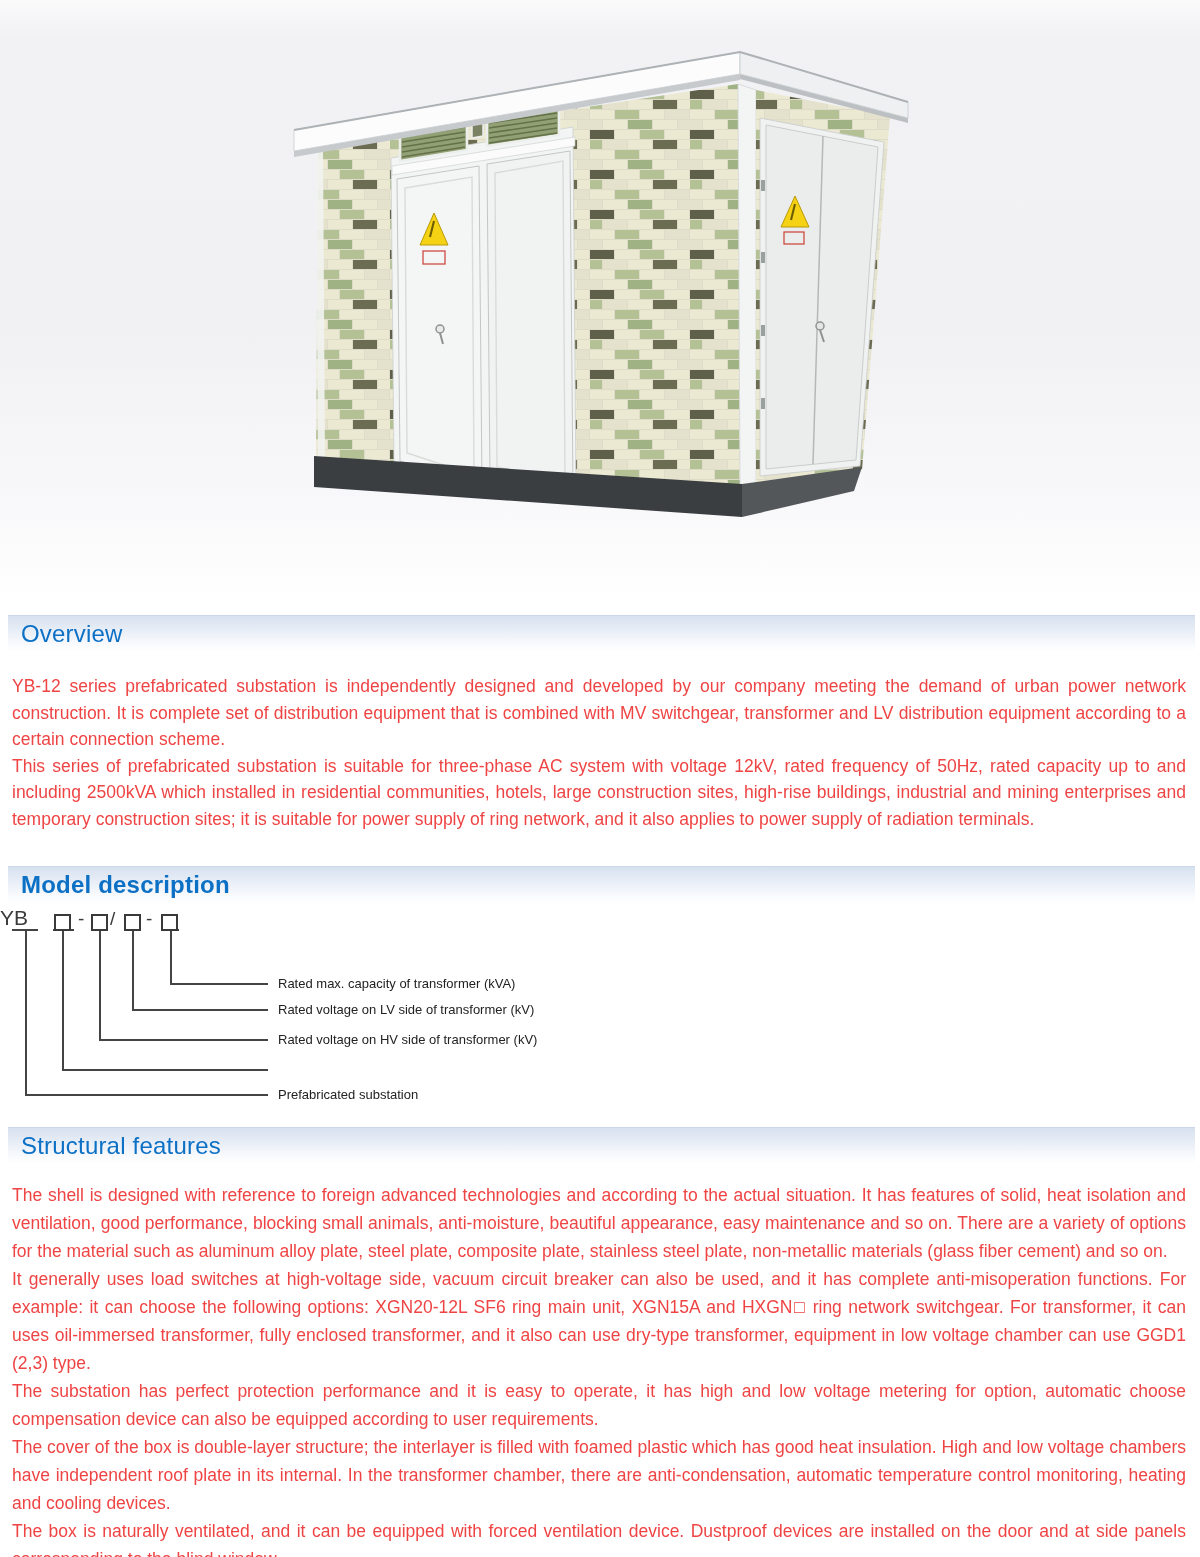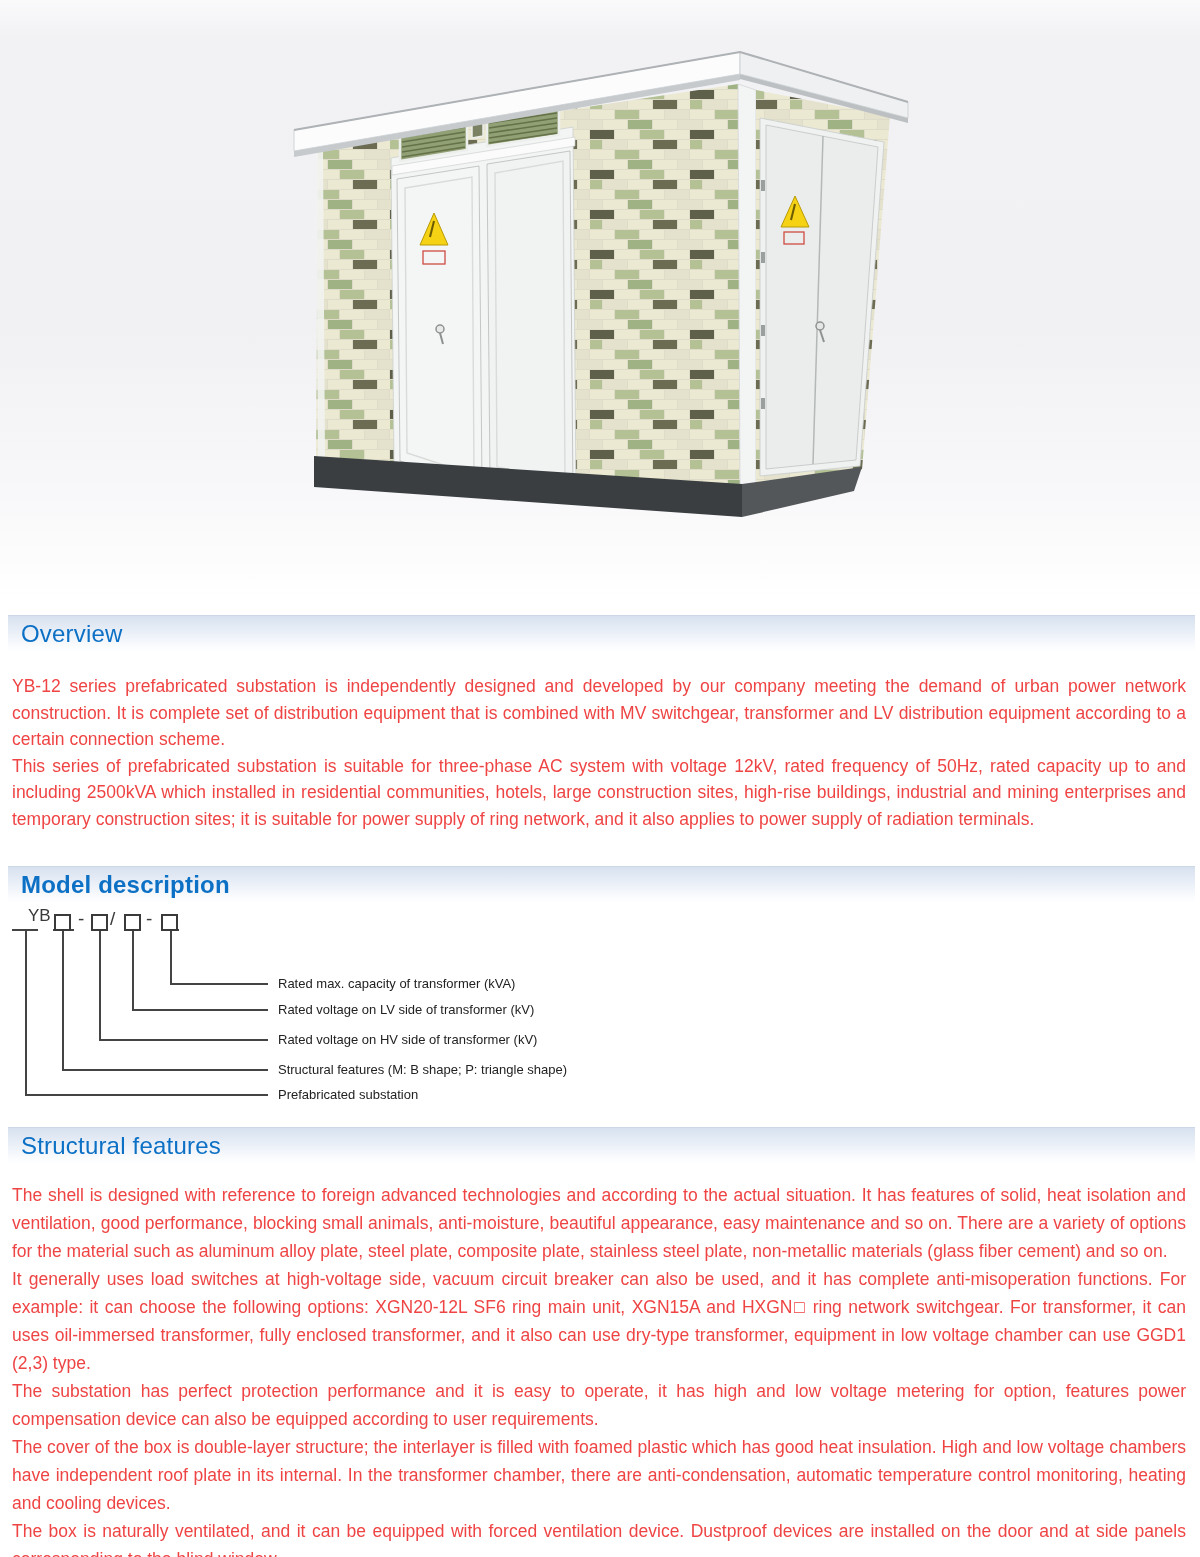--- a/index.html
+++ b/index.html
@@ -16,21 +16,21 @@
   #band-model{top:866px;font-weight:bold;}
   #band-structural{top:1127px;}
   .copy{position:absolute;left:12px;width:1174px;color:#ef4444;font-size:17.5px;text-align:justify;}
   .copy p{margin:0;}
   #overview-copy{top:673px;line-height:26.5px;}
   #structural-copy{top:1181px;line-height:28px;}
   
   #model-diagram{position:absolute;top:903px;left:0;width:780px;height:228px;}
   #diagram-lines{position:absolute;left:0;top:0;}
   .code-el{position:absolute;color:#3a3a3a;}
-  #code-prefix{left:28px;top:3px;font-size:17px;}
+  #code-prefix{left:0;top:3px;font-size:21px;}
   .model-box{width:13px;height:13px;border:2px solid #3a3a3a;top:11px;background:transparent;}
   .sep{font-size:19px;top:5px;}
   #box-1{left:54px;} #box-2{left:91px;} #box-3{left:124px;} #box-4{left:161px;}
   #sep-1{left:78px;} #sep-2{left:110px;} #sep-3{left:146px;}
   .diagram-label{position:absolute;left:278px;height:20px;line-height:20px;
                  font-size:13px;color:#222;white-space:nowrap;}
   #dlabel-0{top:71px;} #dlabel-1{top:97px;} #dlabel-2{top:127px;}
   #dlabel-3{top:157px;} #dlabel-4{top:182px;}
 </style>
 </head>
@@ -177,28 +177,27 @@
     <span class="code-el model-box" id="box-1"></span>
     <span class="code-el sep" id="sep-1">-</span>
     <span class="code-el model-box" id="box-2"></span>
     <span class="code-el sep" id="sep-2">/</span>
     <span class="code-el model-box" id="box-3"></span>
     <span class="code-el sep" id="sep-3">-</span>
     <span class="code-el model-box" id="box-4"></span>
     <span class="diagram-label" id="dlabel-0">Rated max. capacity of transformer (kVA)</span>
     <span class="diagram-label" id="dlabel-1">Rated voltage on LV side of transformer (kV)</span>
     <span class="diagram-label" id="dlabel-2">Rated voltage on HV side of transformer (kV)</span>
-    <span class="diagram-label" id="dlabel-3">Structural features (M: B shape; P: triangle shape)</span>
     <span class="diagram-label" id="dlabel-4">Prefabricated substation</span>
   </div>
 
   <div class="band" id="band-structural">
     <div class="band-title">Structural features</div>
   </div>
   <div class="copy" id="structural-copy">
     <p>The shell is designed with reference to foreign advanced technologies and according to the actual situation. It has features of solid, heat isolation and ventilation, good performance, blocking small animals, anti-moisture, beautiful appearance, easy maintenance and so on. There are a variety of options for the material such as aluminum alloy plate, steel plate, composite plate, stainless steel plate, non-metallic materials (glass fiber cement) and so on.</p>
     <p>It generally uses load switches at high-voltage side, vacuum circuit breaker can also be used, and it has complete anti-misoperation functions. For example: it can choose the following options: XGN20-12L SF6 ring main unit, XGN15A and HXGN□ ring network switchgear. For transformer, it can uses oil-immersed transformer, fully enclosed transformer, and it also can use dry-type transformer, equipment in low voltage chamber can use GGD1 (2,3) type.</p>
-    <p>The substation has perfect protection performance and it is easy to operate, it has high and low voltage metering for option, features power compensation device can also be equipped according to user requirements.</p>
+    <p>The substation has perfect protection performance and it is easy to operate, it has high and low voltage metering for option, automatic choose compensation device can also be equipped according to user requirements.</p>
     <p>The cover of the box is double-layer structure; the interlayer is filled with foamed plastic which has good heat insulation. High and low voltage chambers have independent roof plate in its internal. In the transformer chamber, there are anti-condensation, automatic temperature control monitoring, heating and cooling devices.</p>
     <p>The box is naturally ventilated, and it can be equipped with forced ventilation device. Dustproof devices are installed on the door and at side panels corresponding to the blind window.</p>
   </div>
 
 </div>
 
 </body></html>

